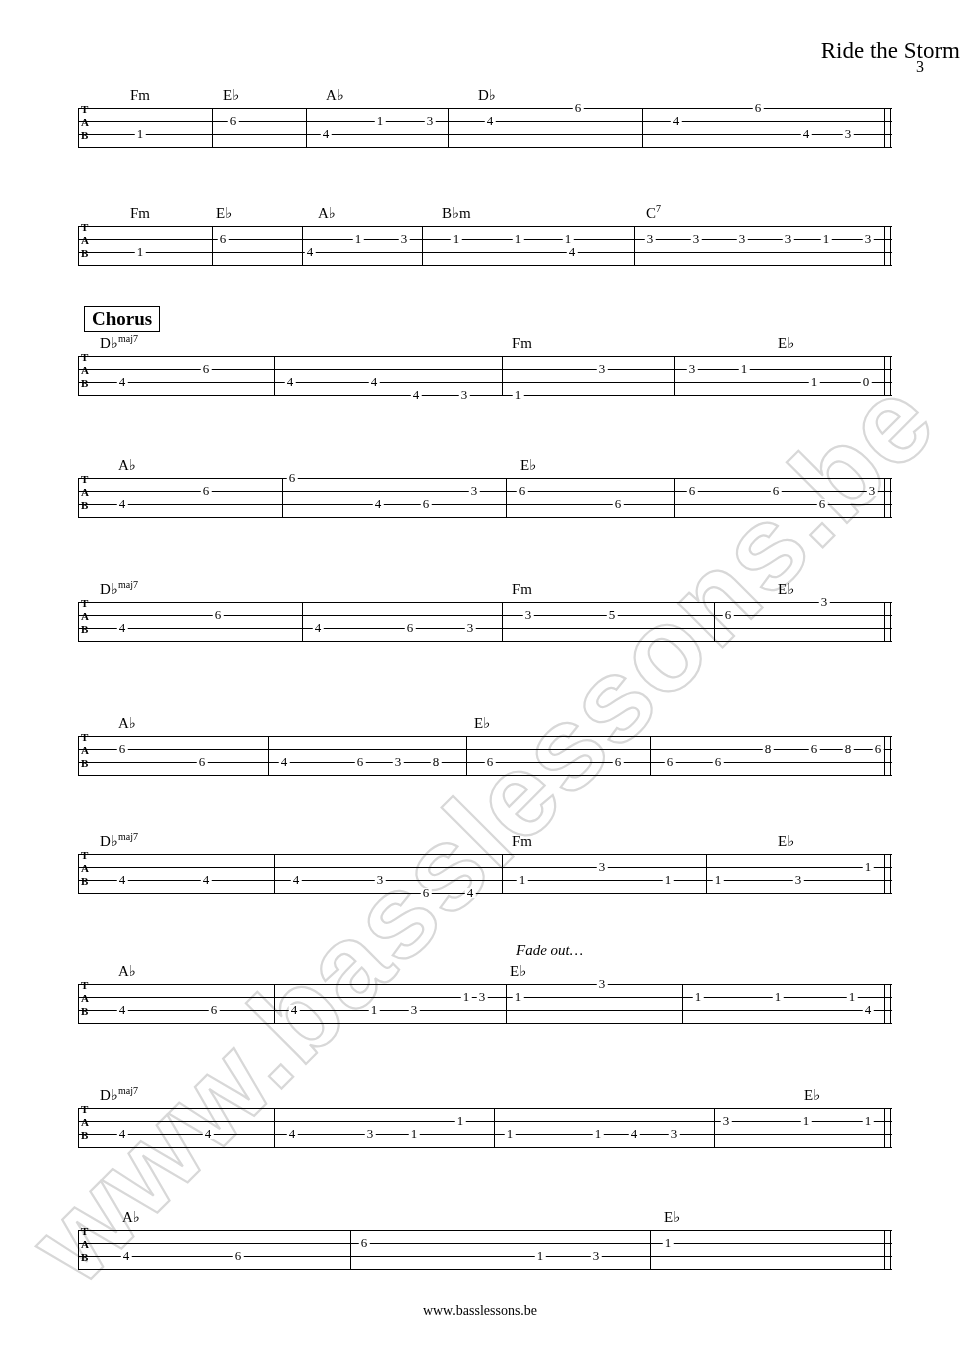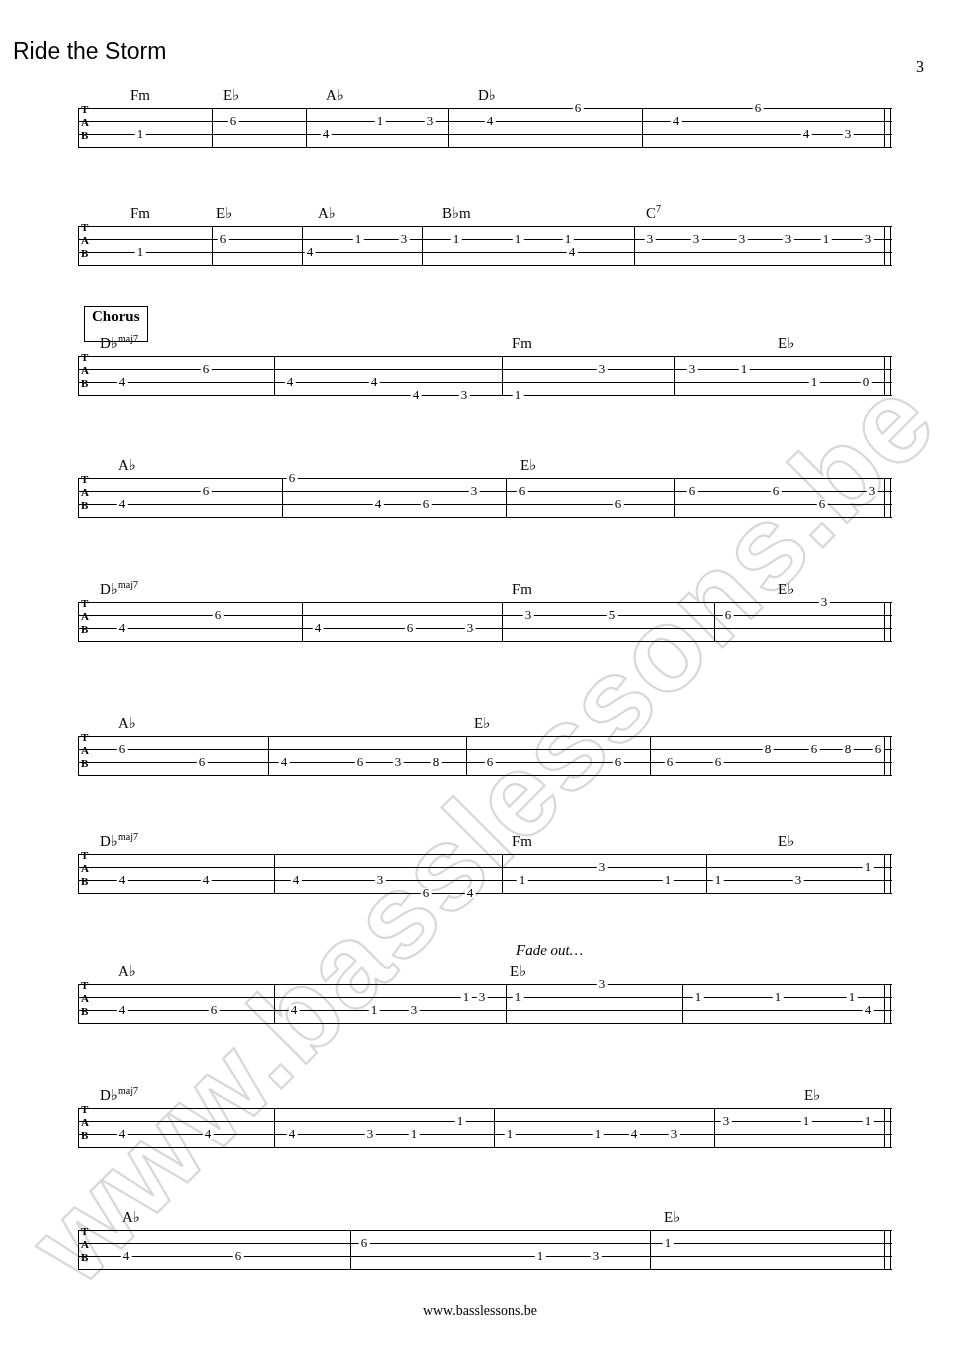--- a/index.html
+++ b/index.html
@@ -37,25 +37,25 @@
   
   #page {
     position: relative;
     z-index: 2;
     width: 960px;
     height: 1357px;
   }
 
   .page-title {
     position: absolute;
-    left: 13px; right: 0;
+    left: 4px; right: 0;
     top: 38px;
-    text-align: left;
+    text-align: right;
     font-size: 23px;
-    font-family: Liberation Sans, sans-serif;
+    font-family: Liberation Serif, serif;
   }
   .page-number {
     position: absolute;
     right: 36px;
     top: 58px;
     font-size: 16px;
   }
   .footer {
     position: absolute;
     left: 0; right: 0;
@@ -139,24 +139,24 @@
     font-family: "Liberation Serif", serif;
     background: #fff;
     padding: 0 2px;
     line-height: 10px;
     transform: translate(-50%, -50%);
   }
 
   .section-label {
     position: absolute;
     border: 1.5px solid #000;
-    padding: 1px 7px 16px 7px;
+    padding: 1px 7px 1px 7px;
     font-family: "Liberation Serif", serif;
     font-weight: bold;
-    font-size: 15px;
+    font-size: 19px;
     background: #fff;
   }
 
   .annotation {
     position: absolute;
     font-style: italic;
     font-size: 15px;
     font-family: "Liberation Serif", serif;
     margin-top: 44px;
   }

